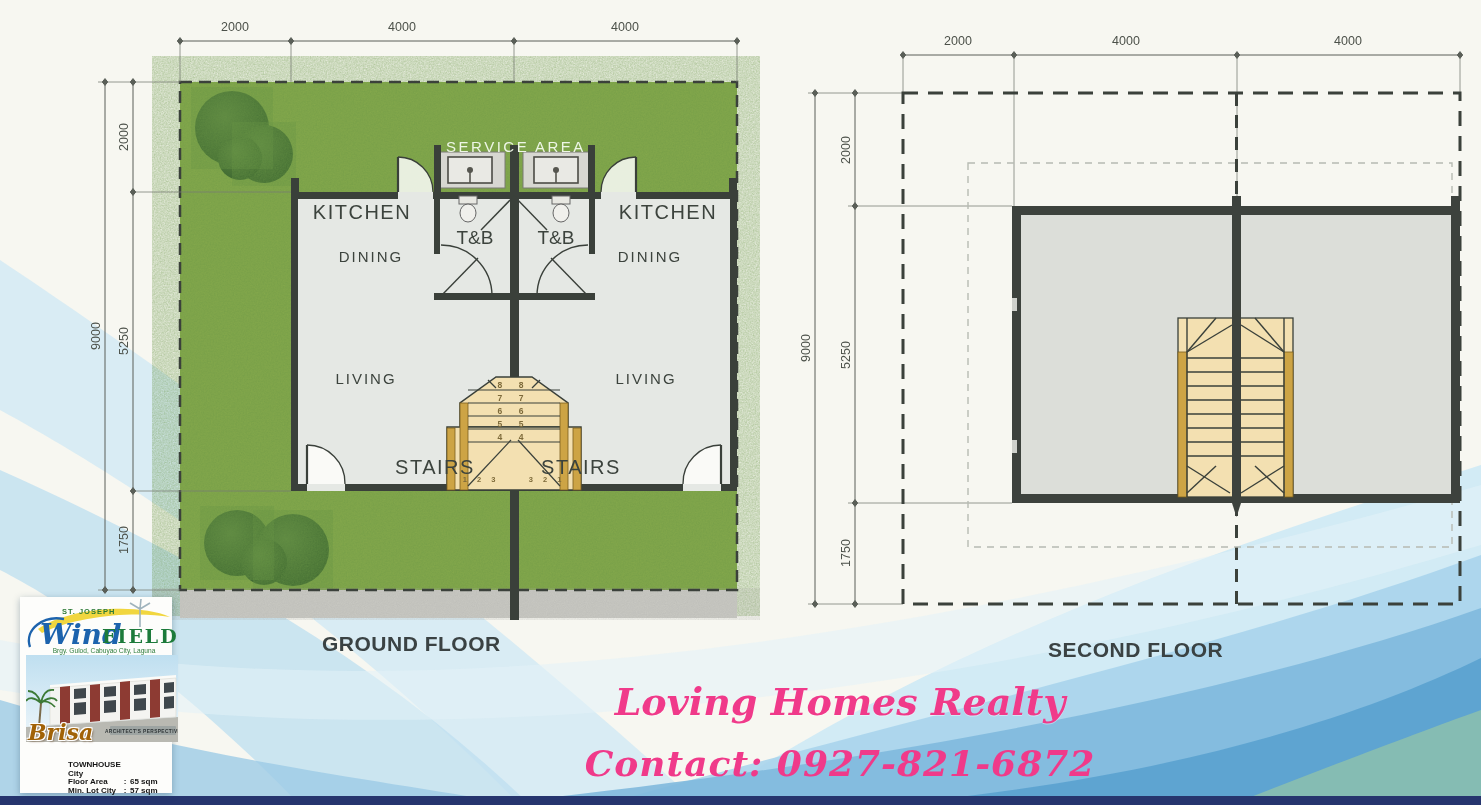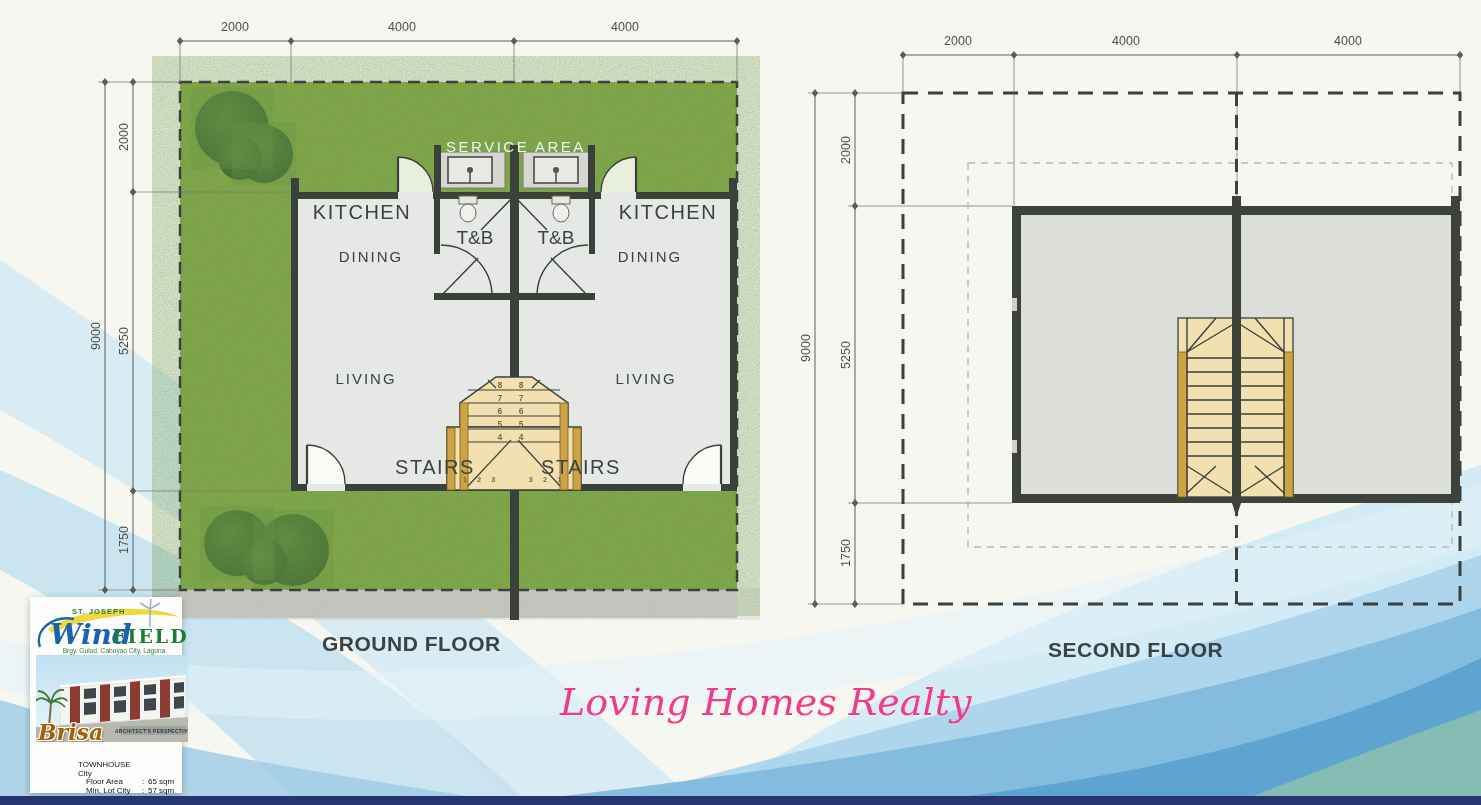--- a/index.html
+++ b/index.html
@@ -7,38 +7,38 @@
        font-family:"Liberation Sans",sans-serif;position:relative;}
   .page{position:absolute;inset:0;width:1481px;height:805px;background:#f7f7f1;}
   svg{position:absolute;display:block;}
   .bg-waves{left:0;top:0;}
   .plan-ground{left:80px;top:0;}
   .plan-second{left:790px;top:20px;}
   .floor-title{position:absolute;font-weight:800;font-size:21px;color:#3a4243;
        letter-spacing:.5px;white-space:nowrap;}
   .title-ground{left:322px;top:632px;}
   .title-second{left:1048px;top:638px;text-align:right;}
-  .watermark{position:absolute;left:560px;top:682px;width:560px;text-align:left;
-       color:#f03a8a;font-family:"DejaVu Serif",serif;font-style:italic;font-weight:normal;
+  .watermark{position:absolute;left:560px;top:682px;width:560px;text-align:center;
+       color:#f03a8a;font-family:"DejaVu Serif",serif;font-style:italic;font-weight:bold;
        pointer-events:none;}
   .wm-line1{font-size:38px;line-height:40px;text-shadow:0 1px 0 rgba(255,255,255,.4);}
   .wm-line2{font-size:36px;line-height:38px;margin-top:22px;letter-spacing:1px;}
-  .card{position:absolute;left:30px;top:597px;width:152px;height:196px;background:#fdfdfb;
+  .card{position:absolute;left:20px;top:597px;width:152px;height:196px;background:#fdfdfb;
        box-shadow:0 2px 7px rgba(30,60,90,.35);}
   .card svg{position:absolute;}
   .logo-svg{left:0;top:2px;}
   .render-svg{left:6px;top:58px;}
   .brisa{position:absolute;left:8px;top:122px;font-family:"DejaVu Serif",serif;
        font-style:italic;font-weight:bold;font-size:22px;color:#a16207;
        text-shadow:-1px -1px 0 #fff,1px -1px 0 #fff,-1px 1px 0 #fff,1px 1px 0 #fff,
                    2px 2px 2px rgba(80,40,0,.35);}
-  .specs{position:absolute;left:48px;top:164px;font-size:8px;font-weight:normal;
+  .specs{position:absolute;left:48px;top:164px;font-size:8px;font-weight:bold;
        color:#151515;line-height:8.6px;}
   .spec-row{display:flex;white-space:nowrap;}
-  .spec-label{width:52px;margin-left:8px;}
+  .spec-label{width:52px;}
   .spec-colon{width:10px;text-align:center;}
 </style>
 </head>
 <body>
 
 <div class="page">
 
   <svg class="bg-waves" width="1481" height="805" viewBox="0 0 1481 805">
     <rect x="0" y="0" width="1481" height="805" fill="#f7f7f1"></rect>
     <path d="M0,260 C180,380 430,560 700,805 L520,805 C320,600 110,470 0,410 Z" fill="#cfe8f4" opacity="0.75"></path>
@@ -330,20 +330,21 @@
       <text x="850" y="355" transform="rotate(-90 850 355)">5250</text>
       <text x="850" y="553" transform="rotate(-90 850 553)">1750</text>
     </g>
   </svg>
 
   <div class="floor-title title-ground">GROUND FLOOR</div>
   <div class="floor-title title-second">SECOND FLOOR</div>
 
   <div class="watermark">
     <div class="wm-line1">Loving Homes Realty</div>
+    <div class="wm-line2">Contact: 0927-821-6872</div>
   </div>
 
   <div class="card">
     <svg class="logo-svg" width="164" height="58" viewBox="0 0 164 58">
       <path d="M18,30 C50,8 118,4 150,18 C118,12 58,16 22,34 Z" fill="#f0d22a" opacity="0.9"></path>
       <g stroke="#9fb3bd" stroke-width="1.6">
         <line x1="120" y1="28" x2="120" y2="8"></line>
         <line x1="120" y1="10" x2="130" y2="4"></line>
           <line x1="120" y1="10" x2="110" y2="4"></line>
           <line x1="120" y1="10" x2="121" y2="[-2]"></line>

